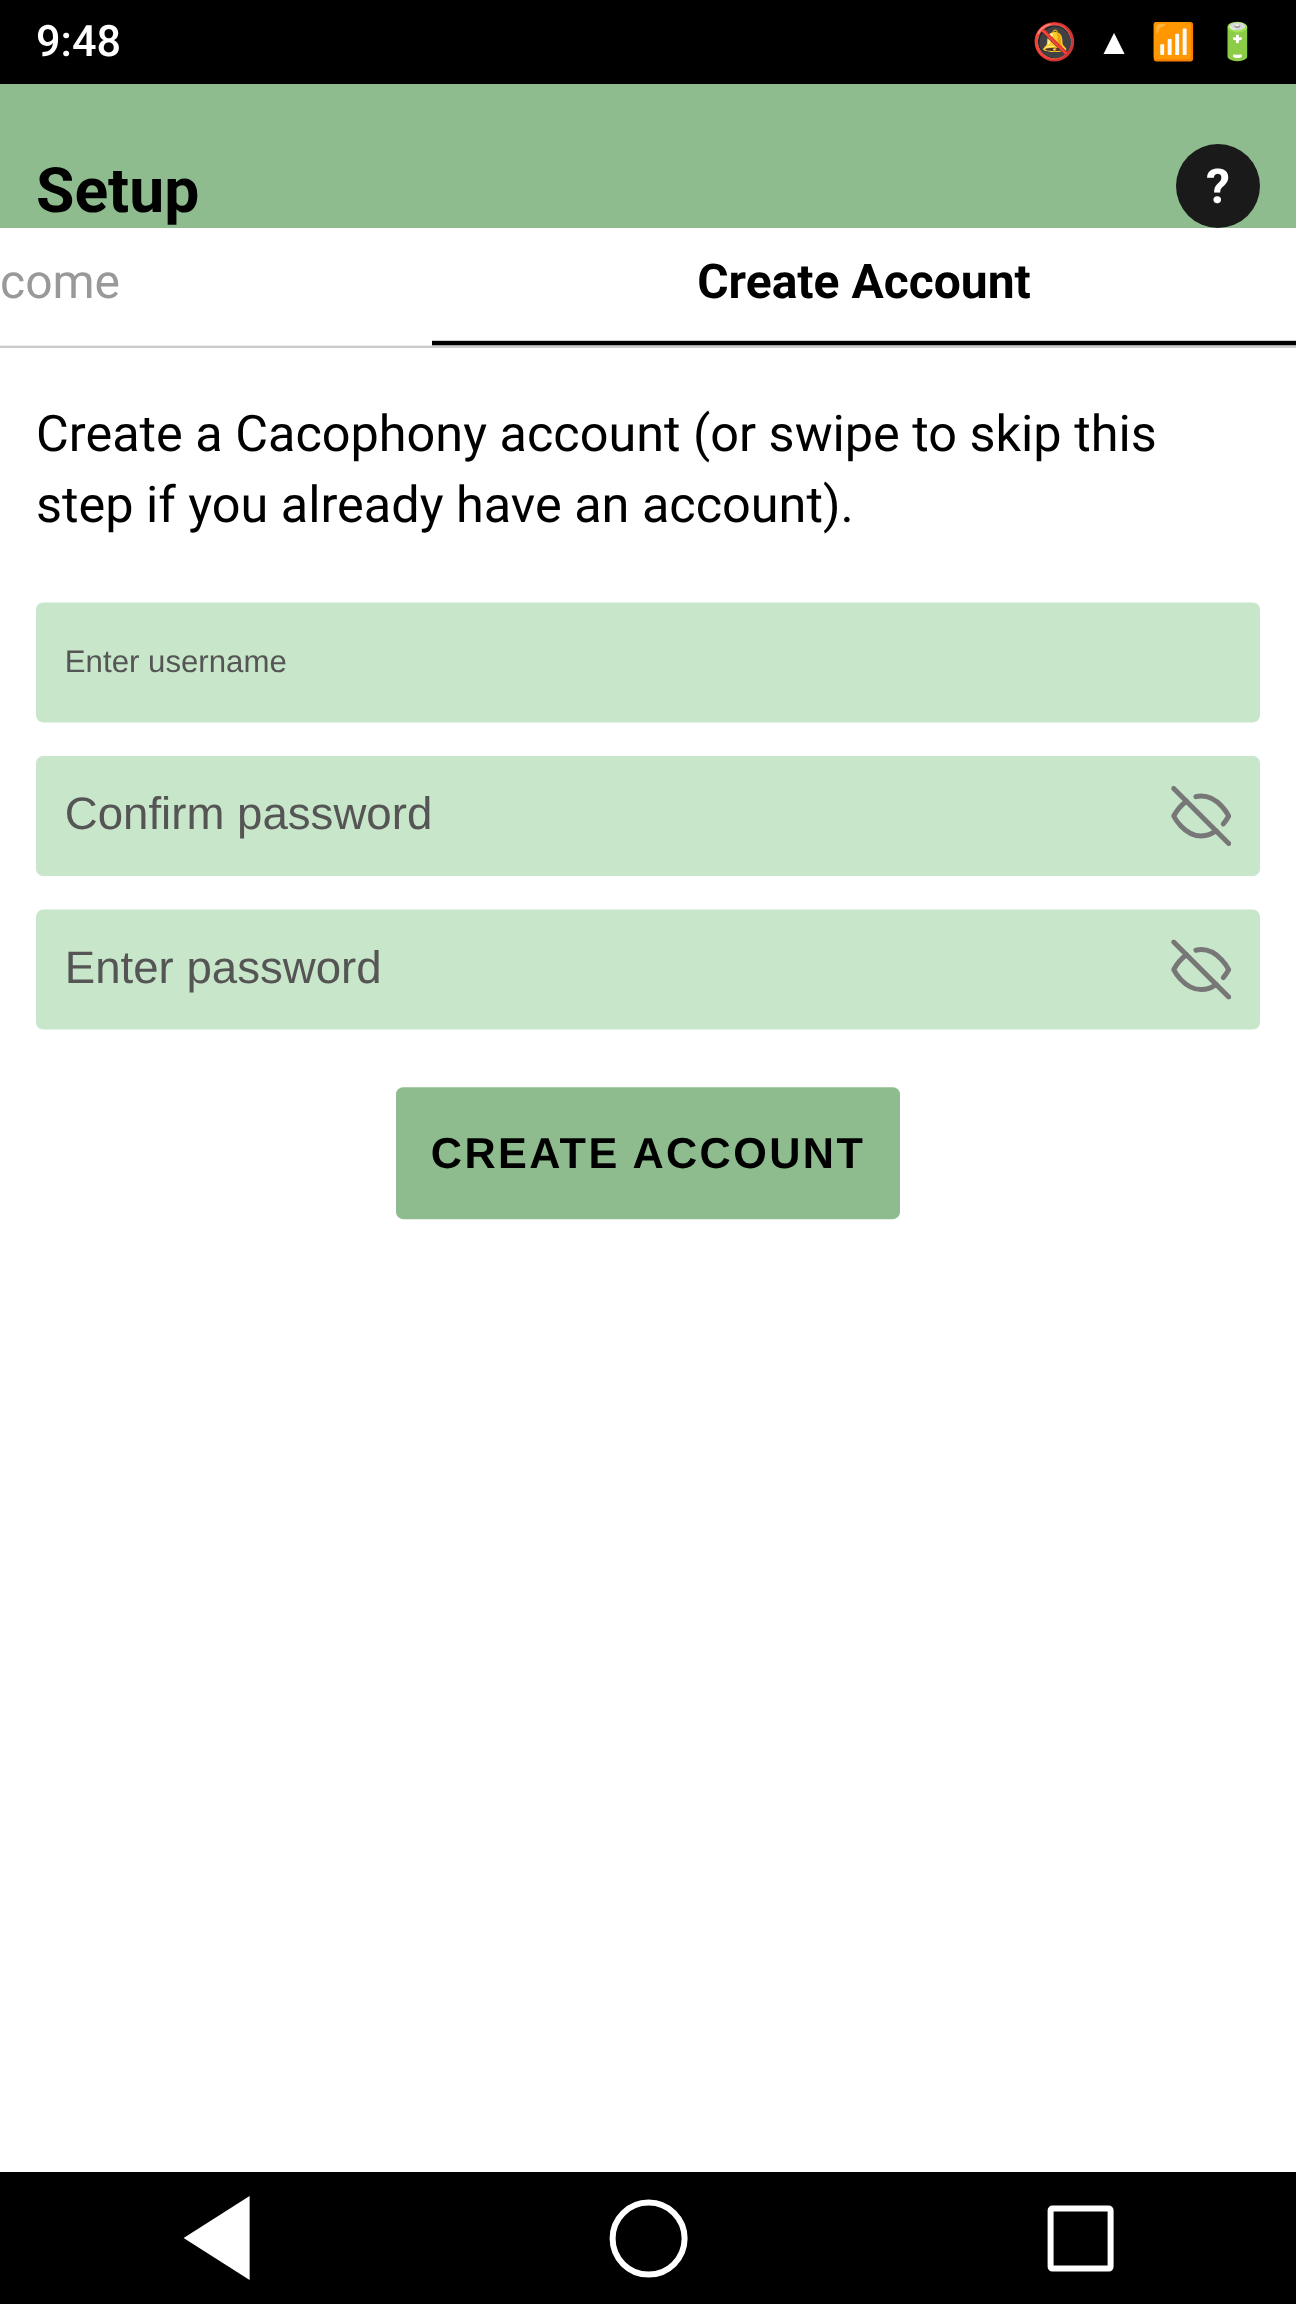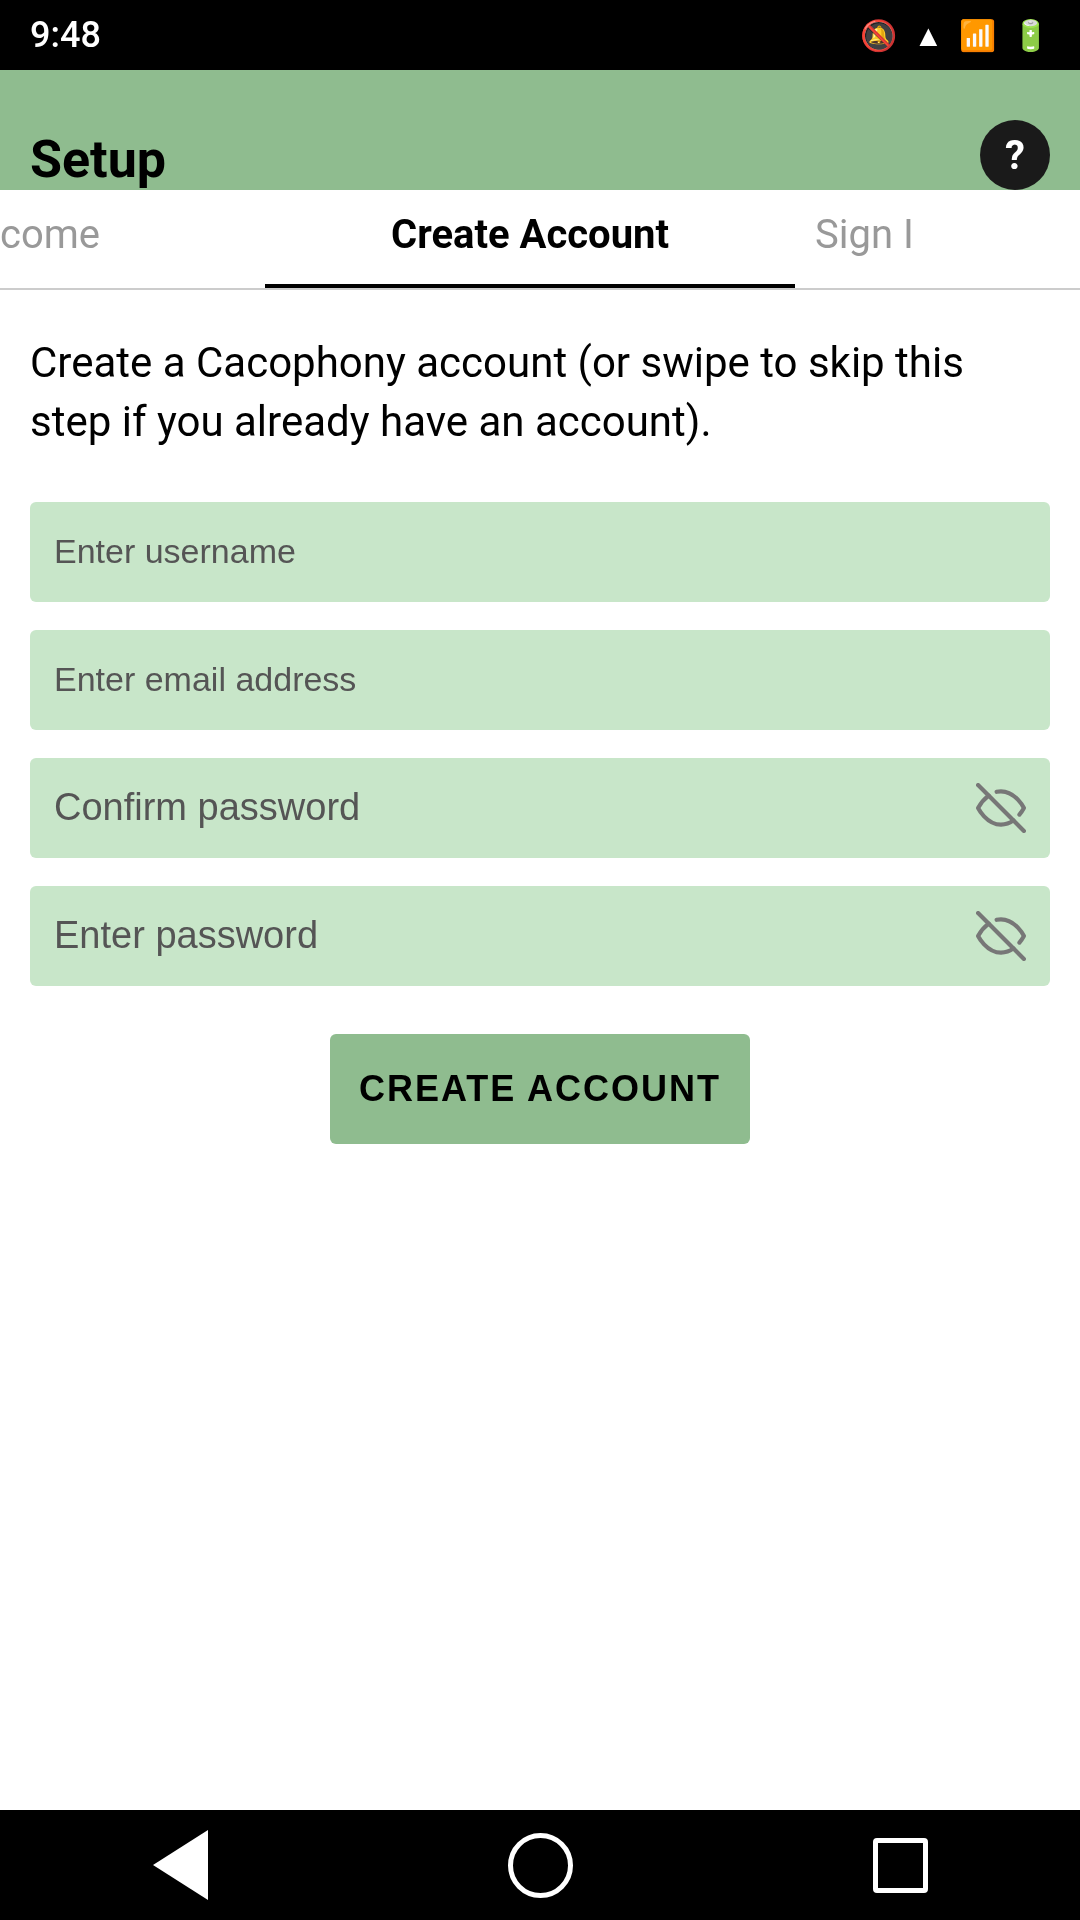--- a/index.html
+++ b/index.html
@@ -146,21 +146,21 @@
       margin-bottom: 50px;
     }
 
     .input-field {
       width: 100%;
       height: 100px;
       background: #c8e6c9;
       border: none;
       border-radius: 6px;
       padding: 0 24px;
-      font-size: 34px;
+      font-size: 26px;
       color: #555555;
       outline: none;
       margin-bottom: 28px;
       position: relative;
     }
 
     .input-field::placeholder {
       color: #555555;
     }
 
@@ -303,31 +303,27 @@
 <div class="tabs-bar">
 
   <div class="tab-item inactive tab-partial">
     <span class="tab-label">come</span>
   </div>
 
   <div class="tab-item active" style="flex:2;">
     <span class="tab-label">Create Account</span>
   </div>
 
-  <div class="tab-item inactive tab-partial" style="justify-content:flex-start; padding-left:20px;">
-    <span class="tab-label">Sign I</span>
-  </div>
 </div>
 
 <div class="main-content">
   <p class="description-text">Create a Cacophony account (or swipe to skip this step if you already have an account).</p>
 
   <input class="input-field" type="text" placeholder="Enter username" style="">
 
-  <input class="input-field" type="email" placeholder="Enter email address" style="">
 
   <div class="input-wrapper">
     <input type="password" placeholder="Confirm password" style="">
     <span class="eye-icon">
       <svg viewBox="0 0 24 24" xmlns="http://www.w3.org/2000/svg">
         <path d="M17.94 17.94A10.07 10.07 0 0112 20c-7 0-11-8-11-8a18.45 18.45 0 015.06-5.94" stroke="#777" stroke-width="2" stroke-linecap="round" stroke-linejoin="round"></path>
         <path d="M9.9 4.24A9.12 9.12 0 0112 4c7 0 11 8 11 8a18.5 18.5 0 01-2.16 3.19" stroke="#777" stroke-width="2" stroke-linecap="round" stroke-linejoin="round"></path>
         <line x1="1" y1="1" x2="23" y2="23" stroke="#777" stroke-width="2" stroke-linecap="round"></line>
       </svg>
     </span>

